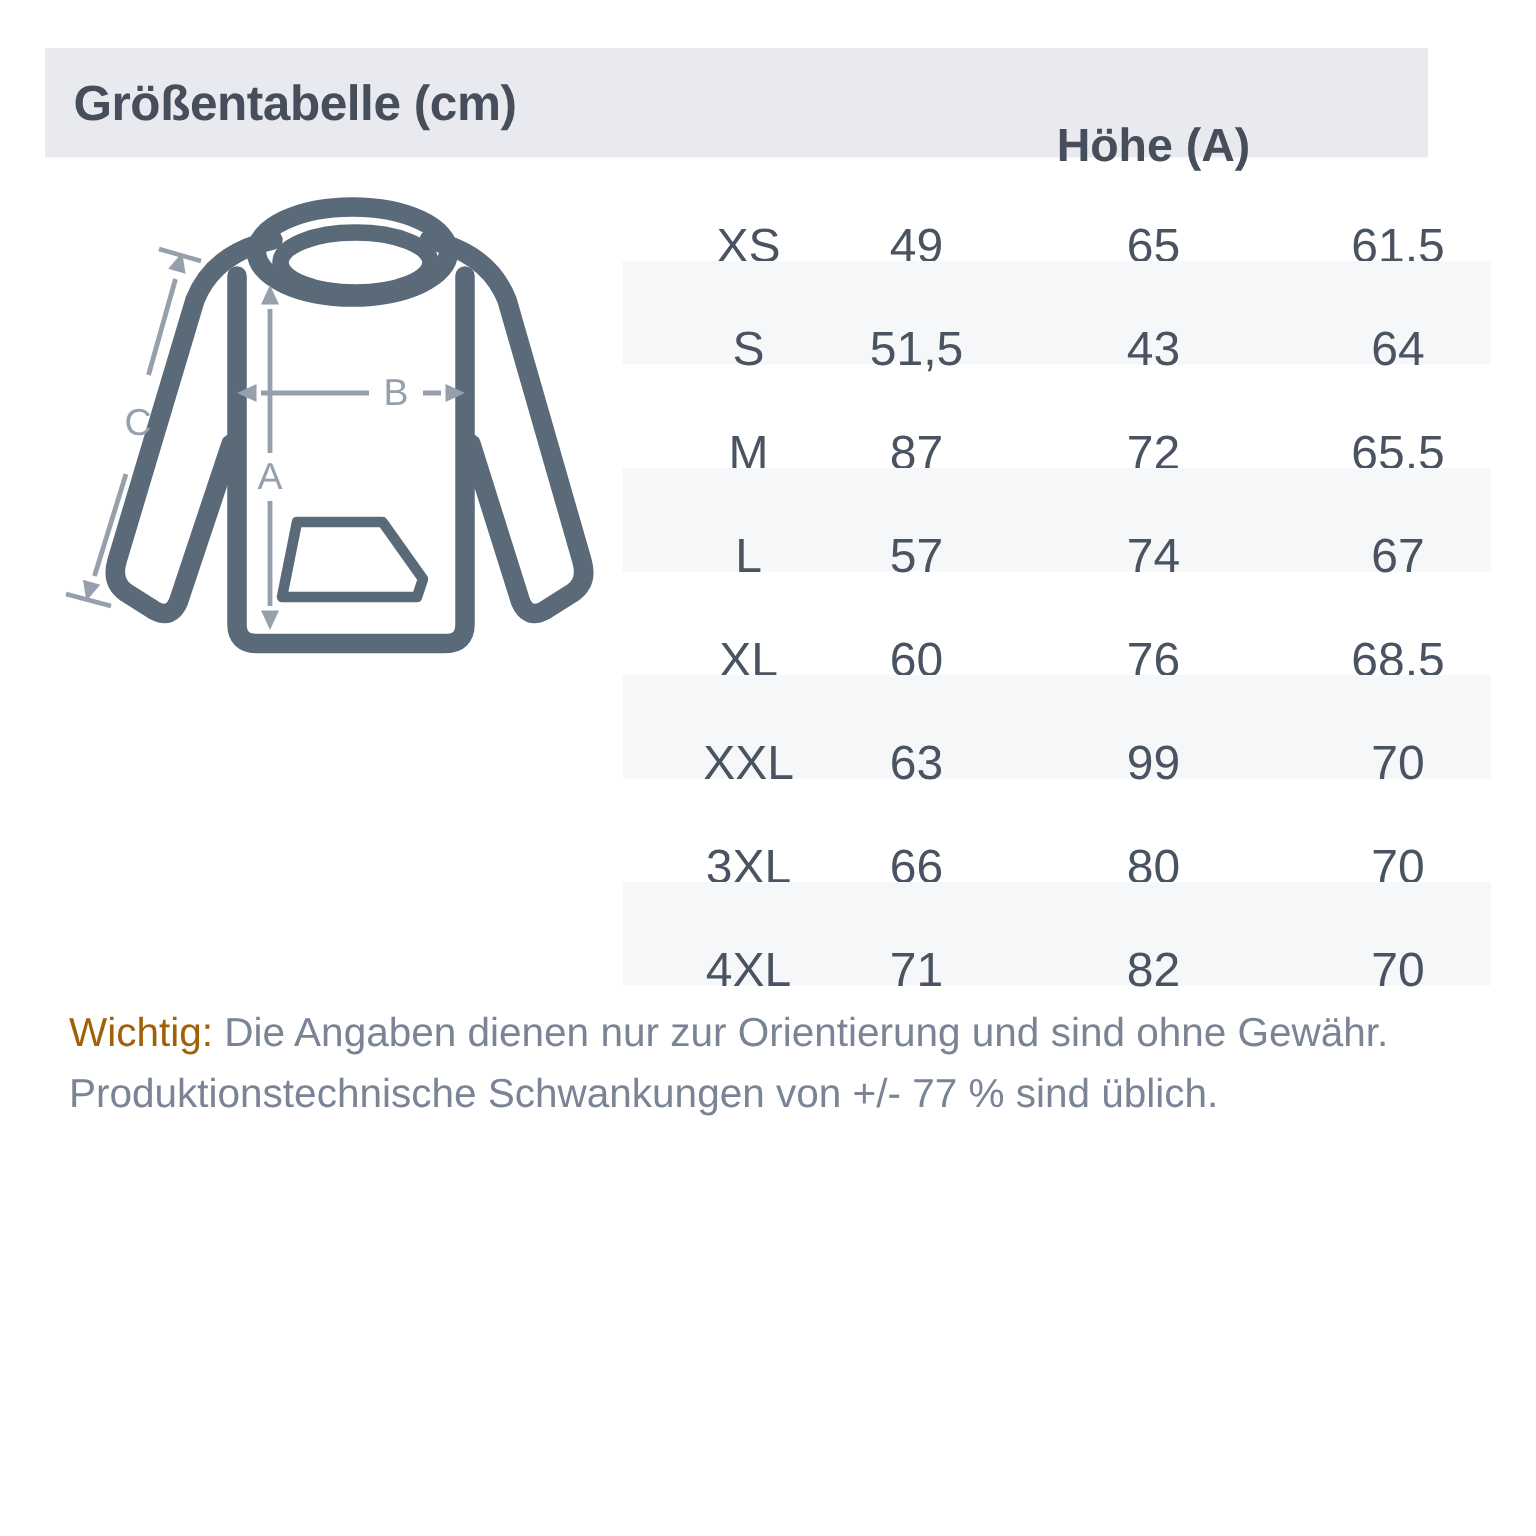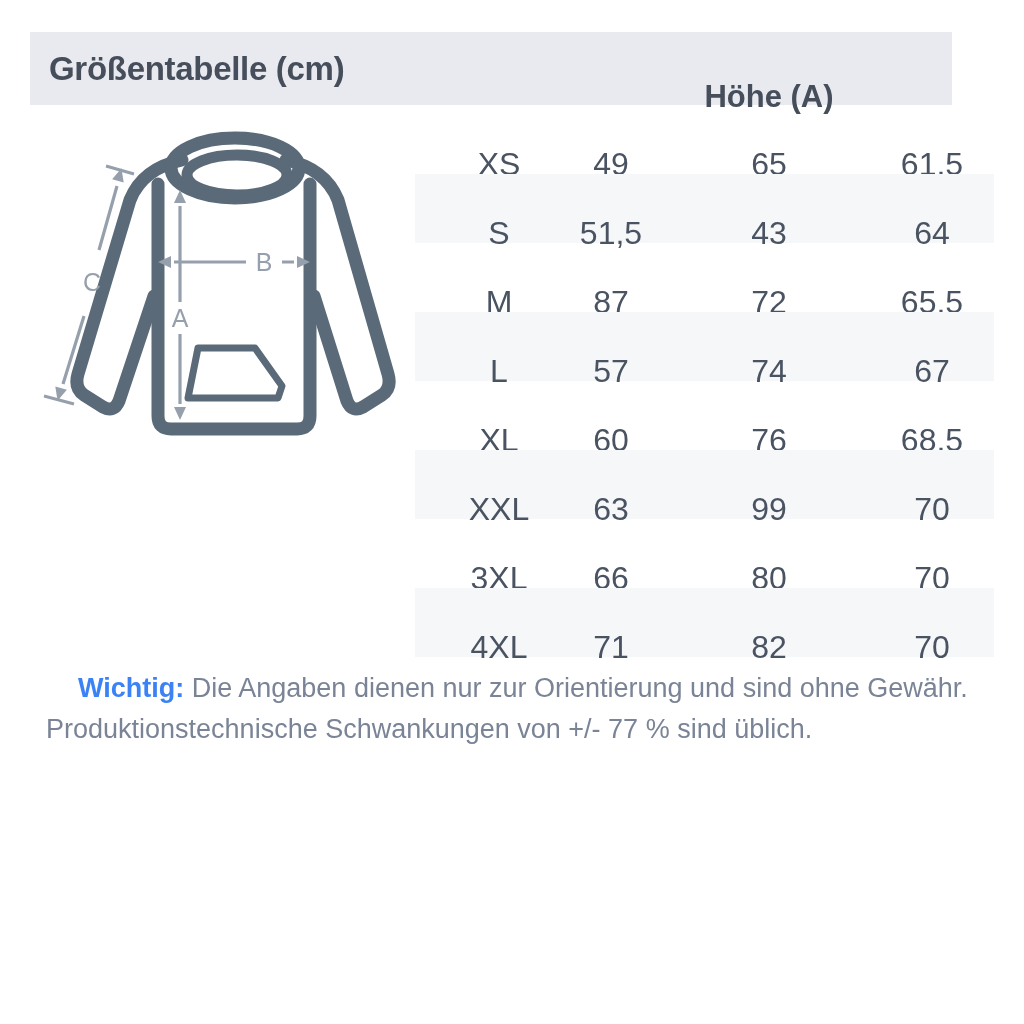--- a/index.html
+++ b/index.html
@@ -27,21 +27,21 @@
   .c-h{left:354px;}
   .c-a{left:517px;}
 
   
   .hoodie{position:absolute;left:42px;top:122px;}
   .dim-label{font-family:"Liberation Sans",sans-serif;font-size:25px;fill:#96a0ac;}
 
   
   .footer{position:absolute;left:46px;top:668px;width:930px;
           font-size:27px;line-height:41px;color:#7a8496;}
-  .fbold{font-weight:bold;color:#3b82f6;margin-left:32px;}
+  .fbold{font-weight:normal;color:#a16207;}
 </style>
 </head>
 <body>
 
 <div class="page">
 
   <div class="header-band">
     <div class="title">Größentabelle (cm)</div>
     <div class="hcol hcol-2">Höhe (A)</div>
   </div>

